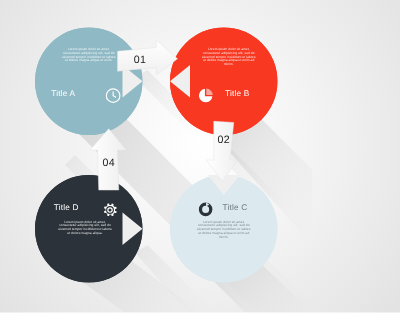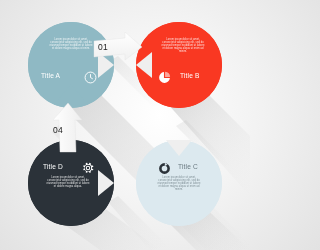--- a/index.html
+++ b/index.html
@@ -51,21 +51,21 @@
   
   .icon{position:absolute;display:block;}
 
   
   .arrow{position:absolute;}
   .arrow-label{
     position:absolute;
     font-size:8.5px;
     color:#222;
     letter-spacing:.3px;
-    text-align:left;
+    text-align:center;
     white-space:nowrap;
   }
 </style>
 </head>
 <body>
 
 <div id="stage">
 
   <svg class="shadow" width="250" height="250" viewBox="0 0 250 250">
     <defs>
@@ -174,23 +174,35 @@
         <linearGradient id="ag1" x1="0" y1="0" x2="0" y2="1">
           <stop offset="0%" stop-color="#ffffff"></stop>
           <stop offset="100%" stop-color="#f0f0f0"></stop>
         </linearGradient>
       </defs>
       <path d="M2,9 L33,6 L33,0 L50,15 L33,28 L33,22 L2,25 Z" fill="url(#ag1)" stroke="#e2e2e2" stroke-width="0.4"></path>
     </svg>
     <div class="arrow-label" style="left:6px;top:10px;width:28px;">01</div>
   </div>
 
-
-
-  <div class="arrow" style="left:51px;top:102px;width:34px;height:52px;">
+  <div class="arrow" style="left:162px;top:95px;width:34px;height:52px;">
+    <svg width="34" height="52" viewBox="0 0 34 52">
+      <defs>
+        <linearGradient id="ag2" x1="0" y1="0" x2="1" y2="0">
+          <stop offset="0%" stop-color="#ffffff"></stop>
+          <stop offset="100%" stop-color="#efefef"></stop>
+        </linearGradient>
+      </defs>
+      <path d="M9,2 L25,3 L22,33 L28,33 L16,50 L3,33 L9,33 Z" fill="url(#ag2)" stroke="#e4e4e4" stroke-width="0.4"></path>
+    </svg>
+    <div class="arrow-label" style="left:3px;top:11px;width:28px;">02</div>
+  </div>
+
+
+  <div class="arrow" style="left:70px;top:102px;width:34px;height:52px;">
     <svg width="34" height="52" viewBox="0 0 34 52">
       <defs>
         <linearGradient id="ag4" x1="0" y1="0" x2="1" y2="0">
           <stop offset="0%" stop-color="#ffffff"></stop>
           <stop offset="100%" stop-color="#eeeeee"></stop>
         </linearGradient>
       </defs>
       <path d="M17,1 L31,18 L24,18 L25,50 L9,50 L8,18 L2,18 Z" fill="url(#ag4)" stroke="#e4e4e4" stroke-width="0.4"></path>
     </svg>
     <div class="arrow-label" style="left:2px;top:23px;width:30px;">04</div>

